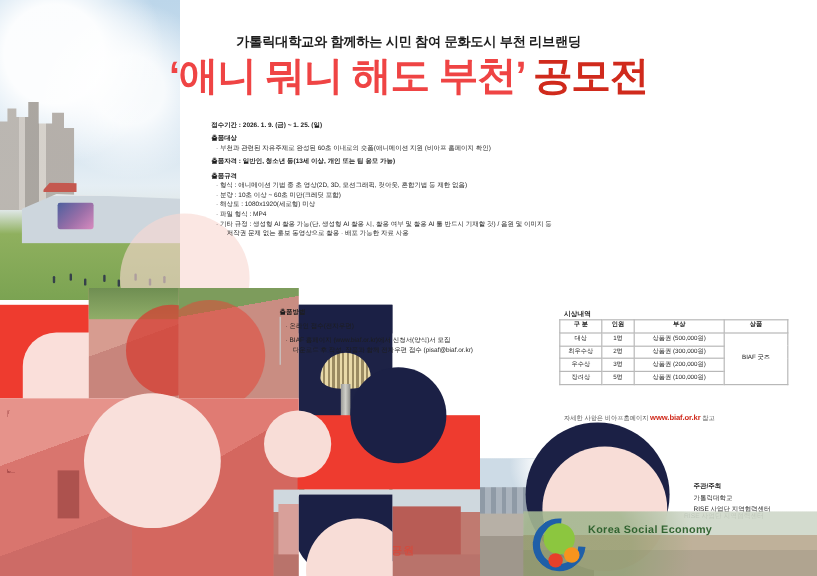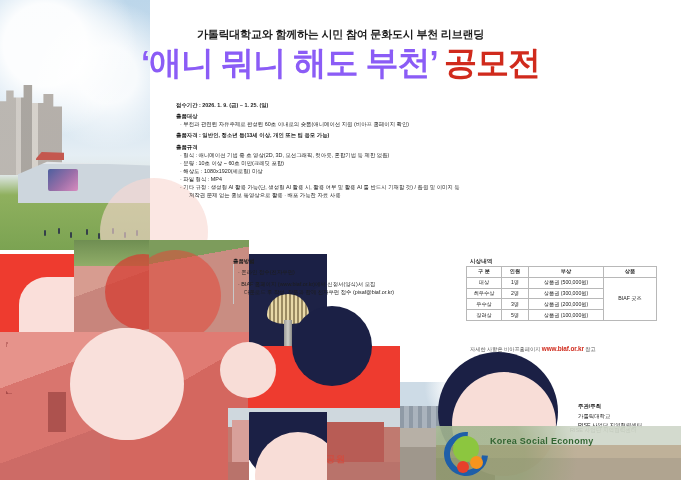--- a/index.html
+++ b/index.html
@@ -120,21 +120,21 @@
   .navy-bigcircle{position:absolute;left:438px;top:352px;width:120px;height:120px;border-radius:50%;
     background:#1b2045;}
   .navy-bigcircle-pink{position:absolute;left:452px;top:372px;width:104px;height:104px;border-radius:50%;
     background:#f8ddd7;}
 
   
   .kicker{position:absolute;left:0;right:0;top:27px;text-align:center;
     font-size:11px;font-weight:bold;color:#1c1c1c;letter-spacing:-.2px;}
   .title{position:absolute;left:0;right:0;top:46px;text-align:center;
     font-size:33px;font-weight:bold;letter-spacing:-1px;line-height:1.06;}
-  .title .q{color:#8b5cf6;}
+  .title .q{color:#ef4444;}
   .title .m{color:#d02a1c;}
 
   
   .info{position:absolute;left:176px;top:101px;width:300px;font-size:5.4px;line-height:1.48;color:#1d1d1d;}
   .info .hd{font-weight:bold;margin-top:3.2px;}
   .info .ln{padding-left:4px;}
   .info .ln2{padding-left:13px;}
   .info .first{margin-top:0;}
 
   

